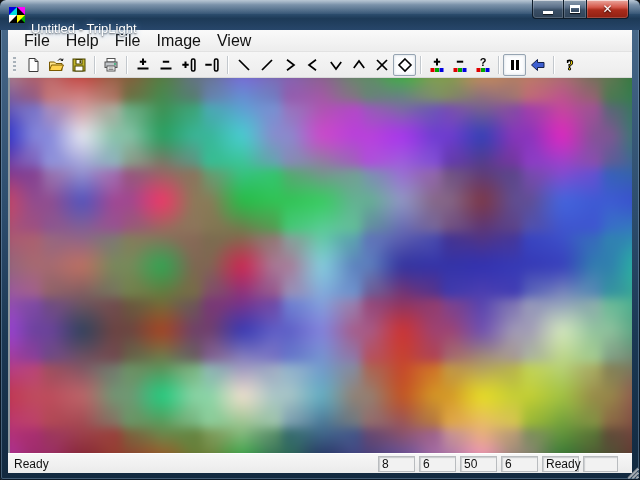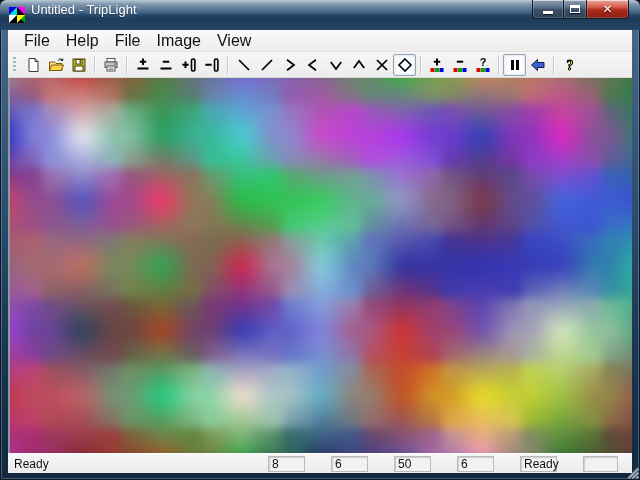--- a/index.html
+++ b/index.html
@@ -8,21 +8,21 @@
     border-radius:6px 6px 3px 3px;
     background:linear-gradient(180deg,#4a6b8c 0%,#2c4c6c 45%,#1b3854 70%,#12293f 100%);
     box-shadow:inset 0 0 0 1px #0b1826, inset 0 0 0 2px rgba(160,190,215,.35);}
   
   .titlebar{position:absolute;left:0;top:0;width:640px;height:30px;
     background:linear-gradient(180deg,#93a9bd 0%,#4f6e8d 16%,#2e4f70 45%,#1d3a57 62%,#27466a 100%);
     border-radius:6px 6px 0 0;}
   .titlebar::after{content:"";position:absolute;left:0;top:0;right:0;height:14px;
     border-radius:6px 6px 0 0;background:linear-gradient(180deg,rgba(255,255,255,.35),rgba(255,255,255,.05));}
   .app-icon{position:absolute;left:9px;top:7px;width:16px;height:16px;z-index:3;}
-  .title-text{position:absolute;left:31px;top:2px;z-index:3;color:#fff;font-size:13px;
+  .title-text{position:absolute;left:31px;top:21px;z-index:3;color:#fff;font-size:13px;
     text-shadow:0 0 6px rgba(120,170,220,.9),0 1px 2px rgba(0,0,0,.8);white-space:nowrap;}
   .caption-buttons{position:absolute;right:11px;top:0;display:flex;z-index:4;}
   .cap-btn{height:19px;border:1px solid #0e1c2a;border-top:none;position:relative;
     display:flex;align-items:center;justify-content:center;
     box-shadow:inset 0 1px 0 rgba(255,255,255,.5),inset 0 0 0 1px rgba(255,255,255,.18);}
   .cap-btn.min{width:31px;border-radius:0 0 0 4px;border-right:none;
     background:linear-gradient(180deg,#8fa0b2 0%,#5b7089 40%,#3a4f66 55%,#2e4257 100%);}
   .cap-btn.max{width:24px;
     background:linear-gradient(180deg,#8fa0b2 0%,#5b7089 40%,#3a4f66 55%,#2e4257 100%);}
   .cap-btn.close{width:42px;border-radius:0 0 4px 0;border-left:none;
@@ -48,21 +48,21 @@
   .tb-sep{width:1px;height:18px;background:#c3c8cd;box-shadow:1px 0 0 #ffffff;margin:0 4px;}
   .tb-btn svg{display:block;}
   
   .canvas{position:absolute;left:8px;top:78px;width:624px;height:375px;overflow:hidden;
     background:#333;border-left:2px solid #8e989e;}
   .canvas-inner{position:absolute;left:-8px;top:-8px;width:640px;height:391px;filter:blur(5px);}
   .tile{position:absolute;}
   
   .statusbar{position:absolute;left:8px;top:453px;width:624px;height:20px;
     background:linear-gradient(180deg,#f7f7f7,#ebebeb);border-top:1px solid #ffffff;
-    display:flex;align-items:center;font-size:12px;color:#111;gap:22px;}
+    display:flex;align-items:center;font-size:12px;color:#111;}
   .status-msg{padding-left:6px;flex:1;}
   .status-pane{width:37px;height:16px;margin-right:4px;border:1px solid #b9bcbf;
     box-shadow:inset 1px 1px 1px rgba(130,135,140,.35);background:#f2f2f2;
     font-size:12px;line-height:14px;padding-left:3px;color:#111;}
   .status-pane.empty{width:35px;margin-right:14px;}
   .resize-grip{position:absolute;right:1px;bottom:1px;}
 </style>
 </head>
 <body>
 

